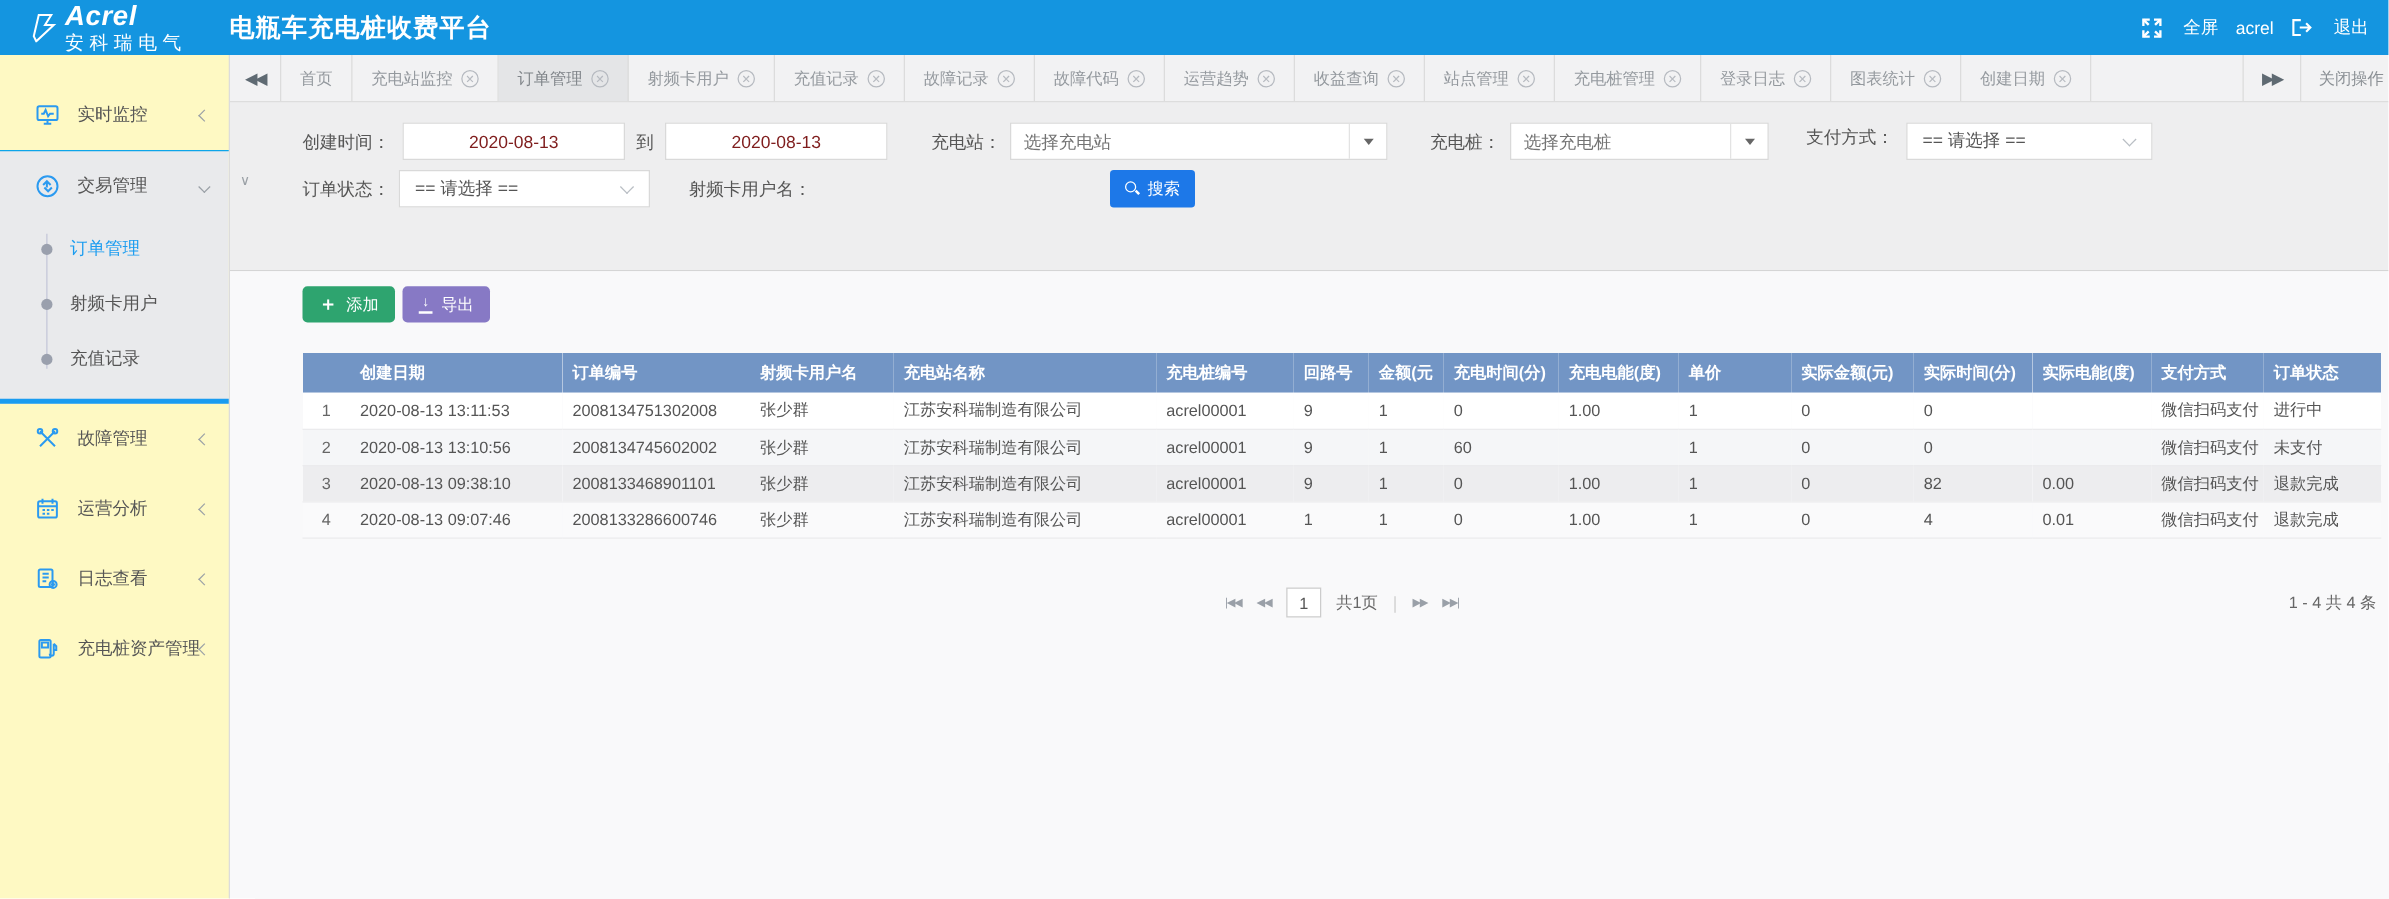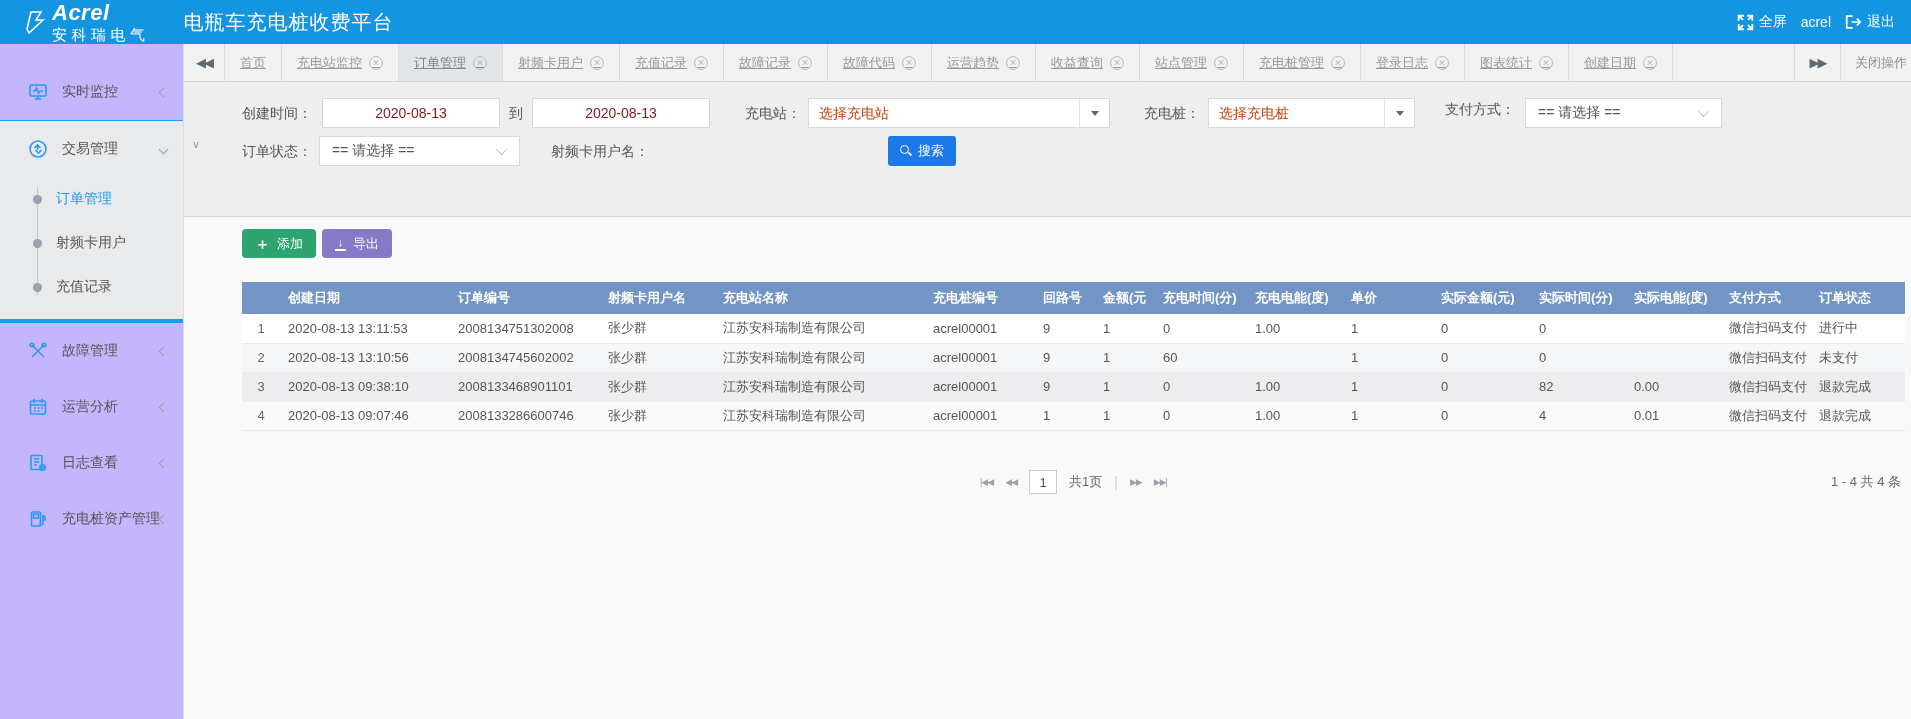--- a/index.html
+++ b/index.html
@@ -7,64 +7,64 @@
   body { font-family:"Liberation Sans","DejaVu Sans",sans-serif; }
   .screen { position:relative; width:1911px; height:719px; overflow:hidden; background:#fff; }
 
   
   .app-header { position:absolute; left:0; top:0; width:100%; height:44px; background:#1495e0; display:flex; align-items:center; color:#fff; }
   .logo-wrap { display:flex; align-items:center; padding-left:24px; }
   .logo-mark { margin-right:6px; display:flex; }
   .logo-text-col { display:flex; flex-direction:column; line-height:1; }
   .logo-main { font-size:22px; font-weight:bold; font-style:italic; letter-spacing:0.5px; }
   .logo-sub { font-size:15px; letter-spacing:4.5px; margin-top:3px; }
-  .app-title { font-size:20px; font-weight:normal; margin-left:34px; letter-spacing:1px; }
+  .app-title { font-size:20px; font-weight:bold; margin-left:34px; letter-spacing:1px; }
   .header-right { margin-left:auto; display:flex; align-items:center; gap:14px; padding-right:16px; font-size:14px; }
-  .hdr-item { display:flex; align-items:center; gap:5px; cursor:pointer; }
+  .hdr-item { display:flex; align-items:center; gap:17px; cursor:pointer; }
 
   
   .app-body { position:absolute; top:44px; left:0; width:100%; height:675px; display:flex; }
-  .sidebar { width:184px; background:#c4b5fd; border-right:1px solid #dcdcdc; padding-top:20px; flex-shrink:0; }
+  .sidebar { width:184px; background:#fef9c3; border-right:1px solid #dcdcdc; padding-top:20px; flex-shrink:0; }
   .main { flex:1; display:flex; flex-direction:column; overflow:hidden; }
 
   
   .side-group { position:relative; }
   .side-item { height:56px; display:flex; align-items:center; padding:0 16px 0 28px; cursor:pointer; color:#555; font-size:14px; }
   .side-item .s-icon { width:20px; height:20px; margin-right:14px; display:flex; align-items:center; justify-content:center; }
   .side-item .s-label { flex:1; }
   .chev { width:7px; height:7px; border-left:1.5px solid #9aa0a6; border-bottom:1.5px solid #9aa0a6; display:inline-block; }
   .chev.left { transform:rotate(45deg); }
   .chev.down { transform:rotate(-45deg); }
   .side-group.expanded { background:#e9eaec; border-top:1px solid #0ea5e9; border-bottom:4px solid #1a9cf0; padding-bottom:10px; }
   .side-sub { list-style:none; position:relative; margin-left:0; }
   .side-sub:before { content:""; position:absolute; left:37px; top:10px; bottom:14px; width:1px; background:#c3c6d8; }
   .side-sub li { position:relative; height:44px; display:flex; align-items:center; padding-left:56px; font-size:14px; color:#555; cursor:pointer; }
   .side-sub li .dot { position:absolute; left:33px; width:9px; height:9px; border-radius:50%; background:#9aa0ad; }
   .side-sub li.active { color:#1a9cf0; }
 
   
   .tabbar { height:38px; background:#f2f2f3; border-bottom:1px solid #d6d6d6; display:flex; align-items:stretch; position:relative; overflow:hidden; }
   .tab-scroll { width:40px; display:flex; align-items:center; justify-content:center; color:#5f6a72; font-size:13px; letter-spacing:-2px; cursor:pointer; flex-shrink:0; }
-  .tab { display:flex; align-items:center; gap:7px; padding:0 15px; border-right:1px solid #dcdcdc; color:#94999e; font-size:13px; cursor:pointer; white-space:nowrap;text-decoration:underline; }
+  .tab { display:flex; align-items:center; gap:7px; padding:0 15px; border-right:1px solid #dcdcdc; color:#94999e; font-size:13px; cursor:pointer; white-space:nowrap; }
   .tab:first-of-type { border-left:1px solid #dcdcdc; }
   .tab.active { background:#e4e5e7; color:#808archive;} 
   .tab.active { background:#e4e5e7; color:#80858a; }
   .tab-close { width:14px; height:14px; border:1px solid #b6bac0; border-radius:50%; color:#b6bac0; font-size:9px; line-height:12px; text-align:center; display:inline-block; }
   .tab-right { margin-left:auto; display:flex; align-items:center; flex-shrink:0; }
   .tab-next { width:46px; text-align:center; color:#5f6a72; font-size:13px; letter-spacing:-2px; cursor:pointer; border-left:1px solid #dcdcdc; align-self:stretch; display:flex; align-items:center; justify-content:center; }
   .tab-closeops { padding:0 4px 0 14px; color:#8a8f94; font-size:13px; border-left:1px solid #dcdcdc; align-self:stretch; display:flex; align-items:center; white-space:nowrap; cursor:pointer; }
 
   
   .filter-panel { position:relative; height:135px; background:#eeeeef; border-bottom:1px solid #d5d5d5; font-size:14px; color:#555; flex-shrink:0; }
   .fp-collapse { position:absolute; left:8px; top:56px; color:#9aa0a6; font-size:11px; cursor:pointer; }
   .f-label { position:absolute; height:28px; line-height:28px; }
   .f-input { position:absolute; height:30px; background:#fff; border:1px solid #d9d9d9; font-size:14px; color:#7f1d1d; font-family:inherit; }
   .f-date { text-align:center; }
   .combo { position:absolute; height:30px; background:#fff; border:1px solid #d9d9d9; display:flex; }
-  .combo .combo-text { flex:1; padding:0 10px; line-height:28px; color:#c2410c; font-size:14px; overflow:hidden; }
+  .combo .combo-text { flex:1; padding:0 10px; line-height:28px; color:#737373; font-size:14px; overflow:hidden; }
   .combo .combo-btn { width:30px; border-left:1px solid #e3e3e3; display:flex; align-items:center; justify-content:center; cursor:pointer; }
   .combo .tri { width:0; height:0; border-left:4px solid transparent; border-right:4px solid transparent; border-top:5px solid #666; }
   .selectbox { position:absolute; height:30px; background:#fff; border:1px solid #d9d9d9; display:flex; align-items:center; padding:0 12px; color:#555; font-size:14px; cursor:pointer; }
   .selectbox .sel-chev { margin-left:auto; width:8px; height:8px; border-left:1.5px solid #b9bec4; border-bottom:1.5px solid #b9bec4; transform:rotate(-45deg) translateY(-2px); }
   .btn-search { position:absolute; height:30px; padding:0 12px; background:#1d78e8; color:#fff; border:none; border-radius:3px; font-size:13px; display:flex; align-items:center; gap:6px; cursor:pointer; font-family:inherit; }
   .mag-icon { position:relative; width:12px; height:12px; display:inline-block; }
   .mag-icon:before { content:""; position:absolute; left:0; top:0; width:7px; height:7px; border:1.6px solid #fff; border-radius:50%; }
   .mag-icon:after { content:""; position:absolute; left:8px; top:8px; width:4px; height:1.8px; background:#fff; transform:rotate(45deg); }
 
   

